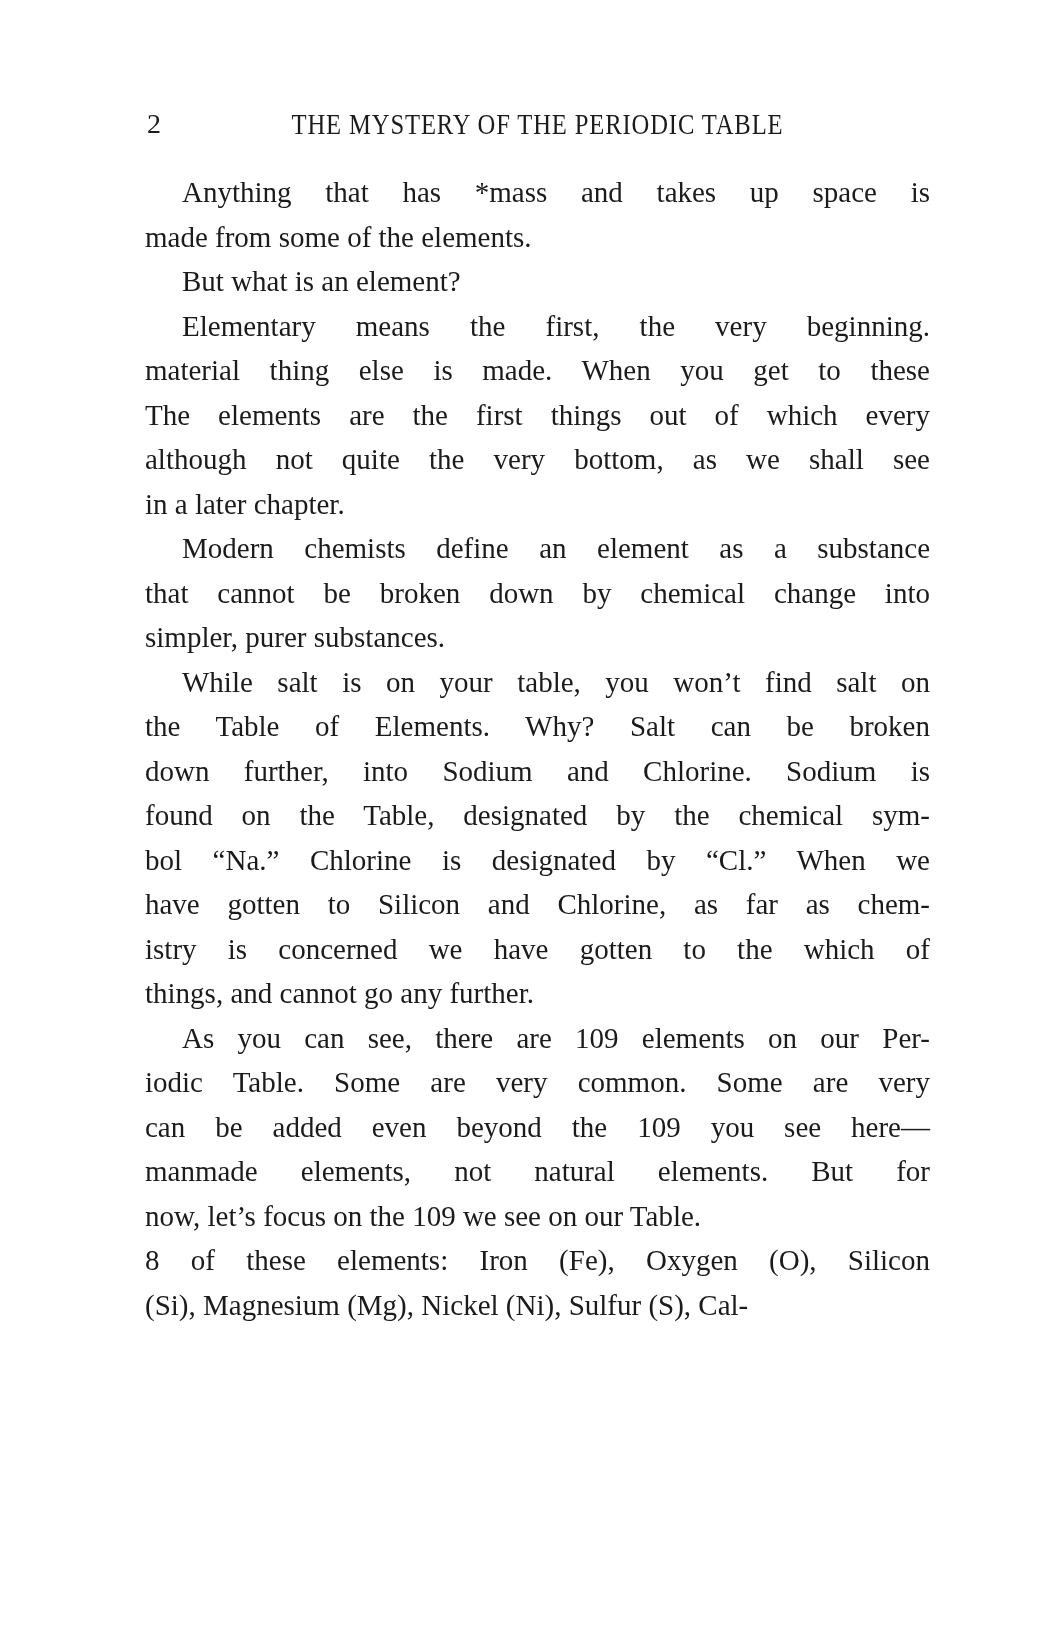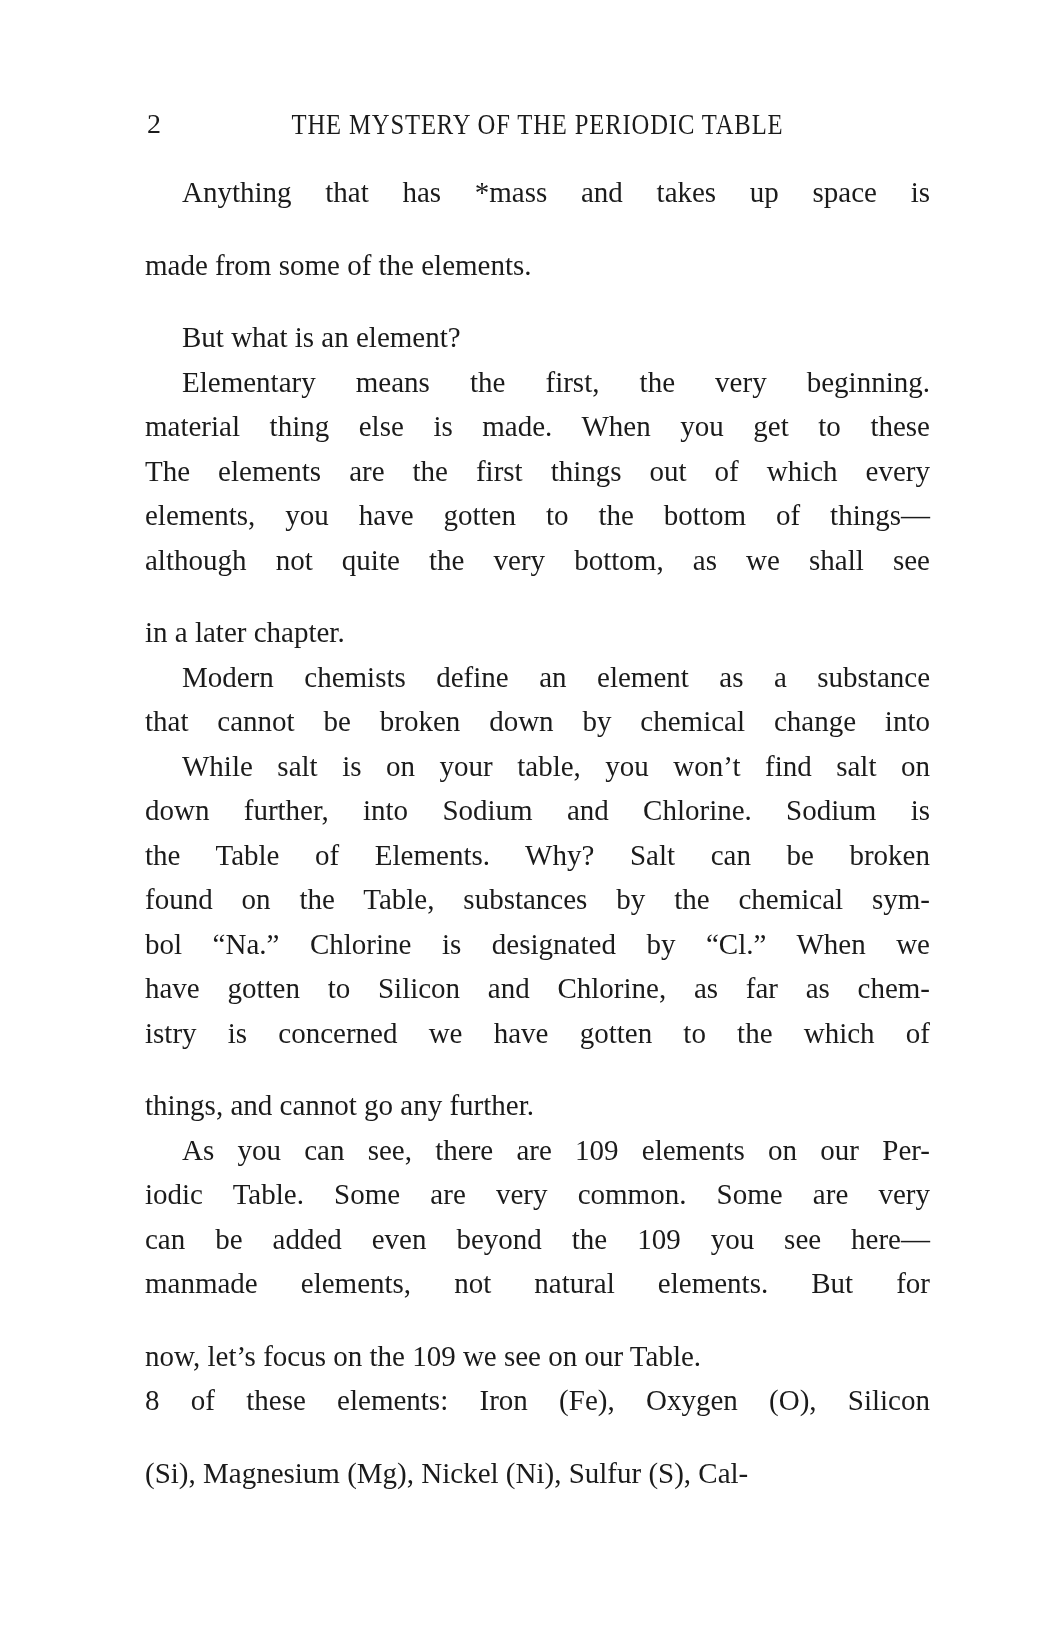--- a/index.html
+++ b/index.html
@@ -51,21 +51,20 @@
     font-size: 29px;
     line-height: 44.5px;
   }
   .paragraph { margin: 0; padding: 0; }
   .line {
     text-align: justify;
     text-align-last: justify;
   }
   .line.last {
     text-align-last: left;
-    margin-top: 28px;
   }
   .line.first {
     text-indent: 37px;
   }
 </style>
 </head>
 <body>
 
 <div class="page">
   <div class="running-head">
@@ -77,33 +76,33 @@
         <div class="line first">Anything that has *mass and takes up space is</div>
         <div class="line last">made from some of the elements.</div>
       </div>
       <div class="paragraph">
         <div class="line first last">But what is an element?</div>
       </div>
       <div class="paragraph">
         <div class="line first">Elementary means the first, the very beginning.</div>
         <div class="line">material thing else is made. When you get to these</div>
         <div class="line">The elements are the first things out of which every</div>
-        <div class="line">elements, you have gotten to the bottom of things—</div>
         <div class="line">although not quite the very bottom, as we shall see</div>
         <div class="line last">in a later chapter.</div>
       </div>
       <div class="paragraph">
         <div class="line first">Modern chemists define an element as a substance</div>
         <div class="line">that cannot be broken down by chemical change into</div>
+        <div class="line last">simpler, purer substances.</div>
       </div>
       <div class="paragraph">
         <div class="line first">While salt is on your table, you won’t find salt on</div>
+        <div class="line">the Table of Elements. Why? Salt can be broken</div>
         <div class="line">down further, into Sodium and Chlorine. Sodium is</div>
-        <div class="line">the Table of Elements. Why? Salt can be broken</div>
-        <div class="line">found on the Table, substances by the chemical sym-</div>
+        <div class="line">found on the Table, designated by the chemical sym-</div>
         <div class="line">bol “Na.” Chlorine is designated by “Cl.” When we</div>
         <div class="line">have gotten to Silicon and Chlorine, as far as chem-</div>
         <div class="line">istry is concerned we have gotten to the which of</div>
         <div class="line last">things, and cannot go any further.</div>
       </div>
       <div class="paragraph">
         <div class="line first">As you can see, there are 109 elements on our Per-</div>
         <div class="line">iodic Table. Some are very common. Some are very</div>
         <div class="line">can be added even beyond the 109 you see here—</div>
         <div class="line">manmade elements, not natural elements. But for</div>

